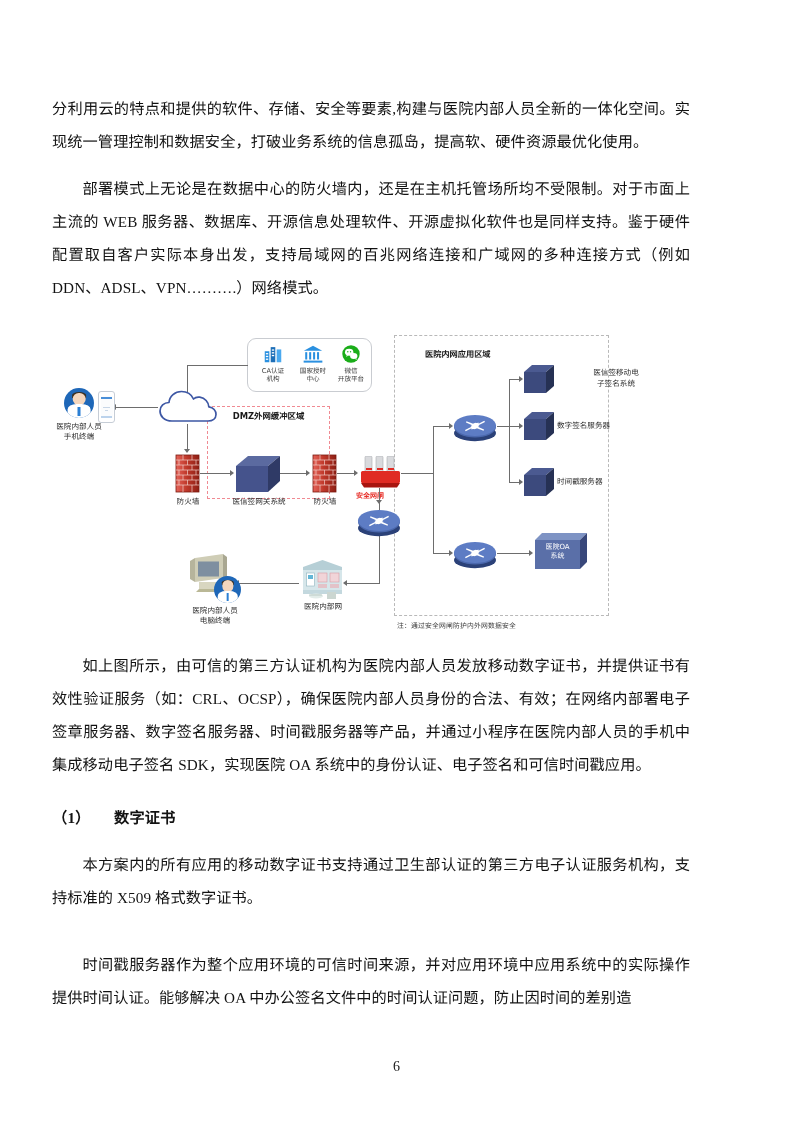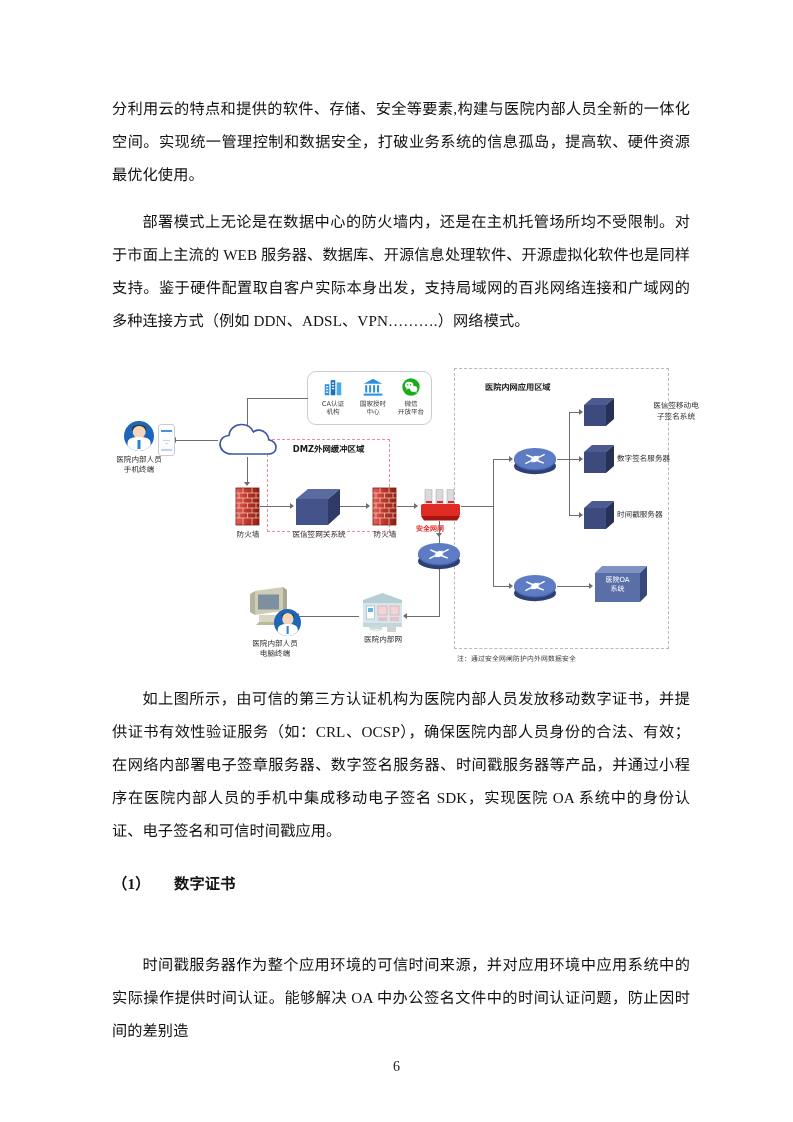--- a/index.html
+++ b/index.html
@@ -14,21 +14,21 @@
     font-family: "Liberation Serif", "DejaVu Serif", serif;
     color: #1a1a1a;
     position: relative;
     overflow: hidden;
   }
   .page {
     position: relative;
     width: 793px;
     height: 1122px;
     box-sizing: border-box;
-    padding: 92px 103px 60px 112px;
+    padding: 92px 103px 60px 52px;
   }
   p.body-text {
     margin: 0 0 0 0;
     font-size: 15.2px;
     line-height: 33px;
     text-align: justify;
     text-justify: inter-ideograph;
     letter-spacing: 0.1px;
     color: #121212;
   }
@@ -573,20 +573,21 @@
   <p class="body-text indent">如上图所示，由可信的第三方认证机构为医院内部人员发放移动数字证书，并提供证书有效性验证服务（如：CRL、OCSP），确保医院内部人员身份的合法、有效；在网络内部署电子签章服务器、数字签名服务器、时间戳服务器等产品，并通过小程序在医院内部人员的手机中集成移动电子签名 SDK，实现医院 OA 系统中的身份认证、电子签名和可信时间戳应用。</p>
 
   <div class="gap-md"></div>
 
   <h3 class="section-heading">
     <span class="num">（1）</span><span>数字证书</span>
   </h3>
 
   <div class="gap-sm"></div>
 
+  <p class="body-text indent">本方案内的所有应用的移动数字证书支持通过卫生部认证的第三方电子认证服务机构，支持标准的 X509 格式数字证书。</p>
 
   <div class="gap-md"></div>
 
 
   <div class="gap-sm"></div>
 
   <p class="body-text indent">时间戳服务器作为整个应用环境的可信时间来源，并对应用环境中应用系统中的实际操作提供时间认证。能够解决 OA 中办公签名文件中的时间认证问题，防止因时间的差别造</p>
 
   <div class="page-number">6</div>
 

